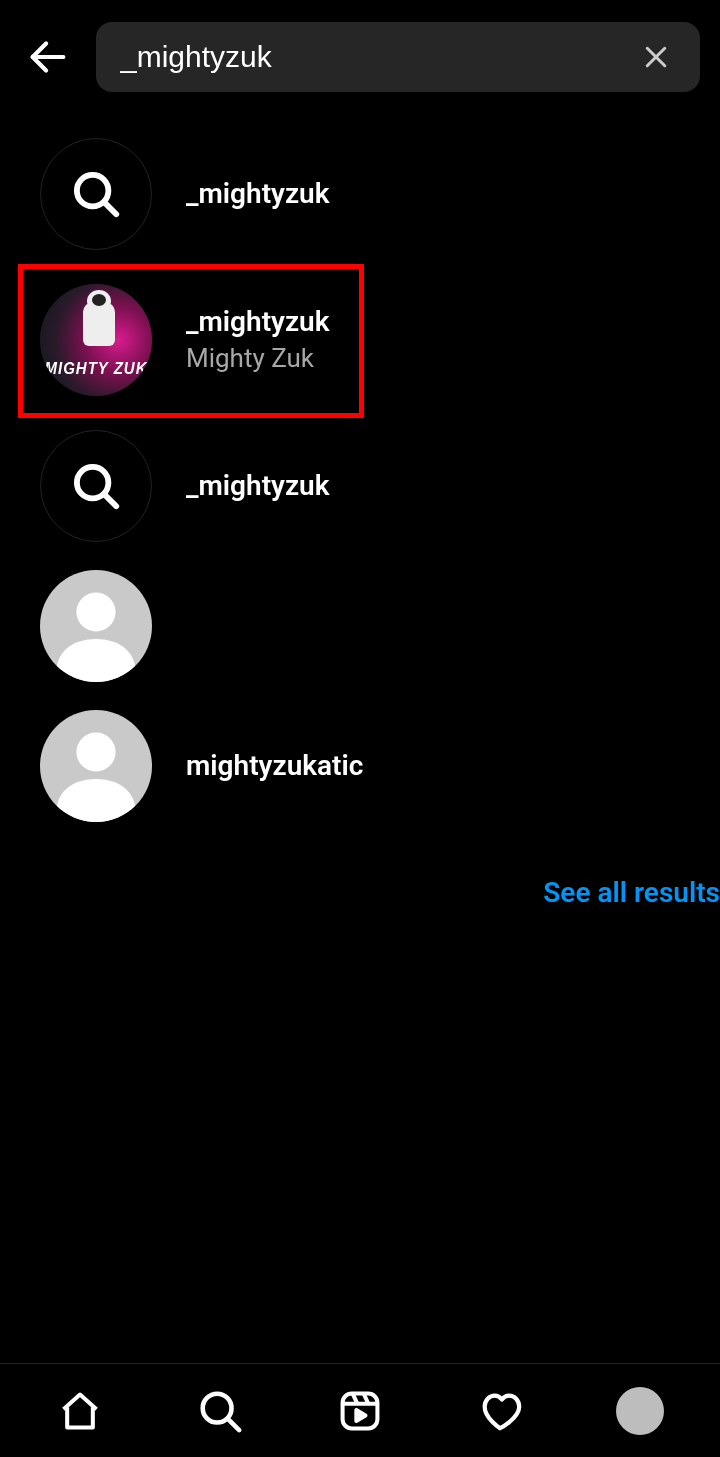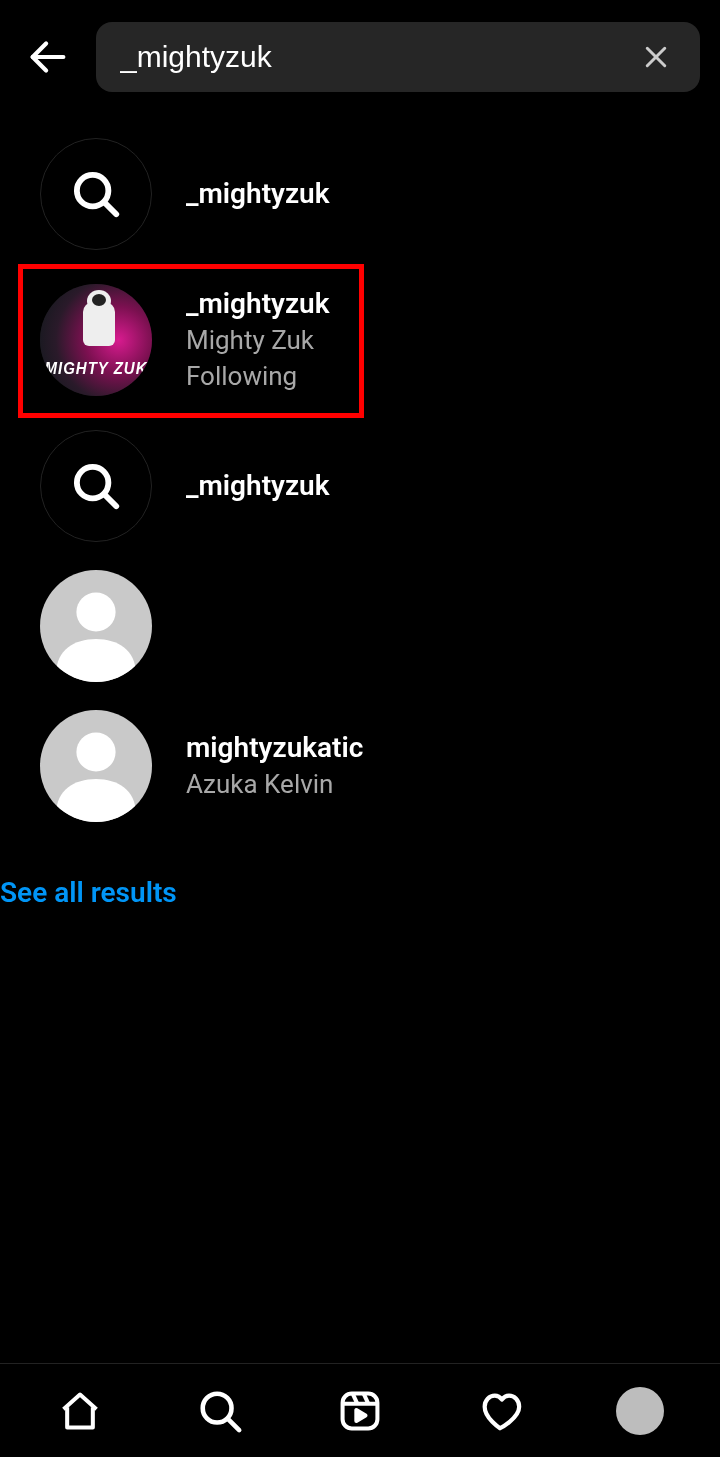--- a/index.html
+++ b/index.html
@@ -17,21 +17,21 @@
   .results { flex: 1; overflow-y: auto; padding: 10px 0 0 0; }
   .result-row { display: flex; align-items: center; padding: 14px 40px 14px 40px; gap: 34px; position: relative; }
   .avatar { width: 112px; height: 112px; border-radius: 50%; flex-shrink: 0; display: flex; align-items: center; justify-content: center; background: #111; overflow: hidden; }
   .avatar.search-av { background: #000; border: 1px solid #222; }
   .avatar.default-av { background: #c9c9c9; }
   .result-text { display: flex; flex-direction: column; gap: 2px; }
   .result-username { font-size: 28px; font-weight: 600; color: #fff; line-height: 1.3; }
   .result-sub { font-size: 26px; color: #a8a8a8; line-height: 1.3; }
   .highlight-box { position: absolute; left: 18px; top: 0px; width: 346px; height: 154px; border: 5px solid #ff0000; pointer-events: none; }
 
-  .see-all { text-align: left; color: #0095f6; font-size: 28px; font-weight: 600; padding: 40px 0; }
+  .see-all { text-align: right; color: #0095f6; font-size: 28px; font-weight: 600; padding: 40px 0; }
 
   
   .bottomnav { height: 94px; border-top: 1px solid #222; display: flex; align-items: center; justify-content: space-around; padding: 0 10px; }
   .nav-item { width: 60px; height: 60px; display: flex; align-items: center; justify-content: center; }
   .nav-avatar { width: 48px; height: 48px; border-radius: 50%; background: #bdbdbd; }
 
   
   .mz-avatar { width: 100%; height: 100%; background: radial-gradient(circle at 70% 50%, #d81b8f 0%, #7b1050 35%, #2a1a2a 65%, #0a1818 100%); position: relative; }
   .mz-astro { position: absolute; left: 38%; top: 16%; width: 32px; height: 44px; background: #eee; border-radius: 10px 10px 6px 6px; }
   .mz-astro::before { content: ""; position: absolute; top: -12px; left: 4px; width: 24px; height: 22px; background: #eee; border-radius: 50%; }
@@ -77,21 +77,20 @@
     <div class="highlight-box"></div>
     <div class="avatar">
       <div class="mz-avatar">
         <div class="mz-astro"></div>
         <div class="mz-text">MIGHTY ZUK</div>
       </div>
     </div>
     <div class="result-text">
       <span class="result-username">_mightyzuk</span>
       <span class="result-sub">Mighty Zuk</span>
-      <span class="result-sub">Following</span>
     </div>
   </div>
 
   <div class="result-row">
     <div class="avatar search-av">
       <svg width="54" height="54" viewBox="0 0 24 24" fill="none" stroke="#fff" stroke-width="2.6" stroke-linecap="round">
           <circle cx="10.5" cy="10.5" r="7"></circle>
           <line x1="16" y1="16" x2="21" y2="21"></line>
         </svg>
     </div>
@@ -111,21 +110,20 @@
 
   <div class="result-row">
     <div class="avatar default-av">
       <svg width="112" height="112" viewBox="0 0 24 24" fill="#fff">
           <circle cx="12" cy="9" r="4.2"></circle>
           <path d="M3.5 22c0-4.7 3.8-7.2 8.5-7.2s8.5 2.5 8.5 7.2v2H3.5z"></path>
         </svg>
     </div>
     <div class="result-text">
       <span class="result-username">mightyzukatic</span>
-      <span class="result-sub">Azuka Kelvin</span>
     </div>
   </div>
 
   <div class="see-all">See all results</div>
 
 </div>
 
 <div class="bottomnav">
   <div class="nav-item">
     <svg width="44" height="44" viewBox="0 0 24 24" fill="none" stroke="#fff" stroke-width="2.2" stroke-linejoin="round">

